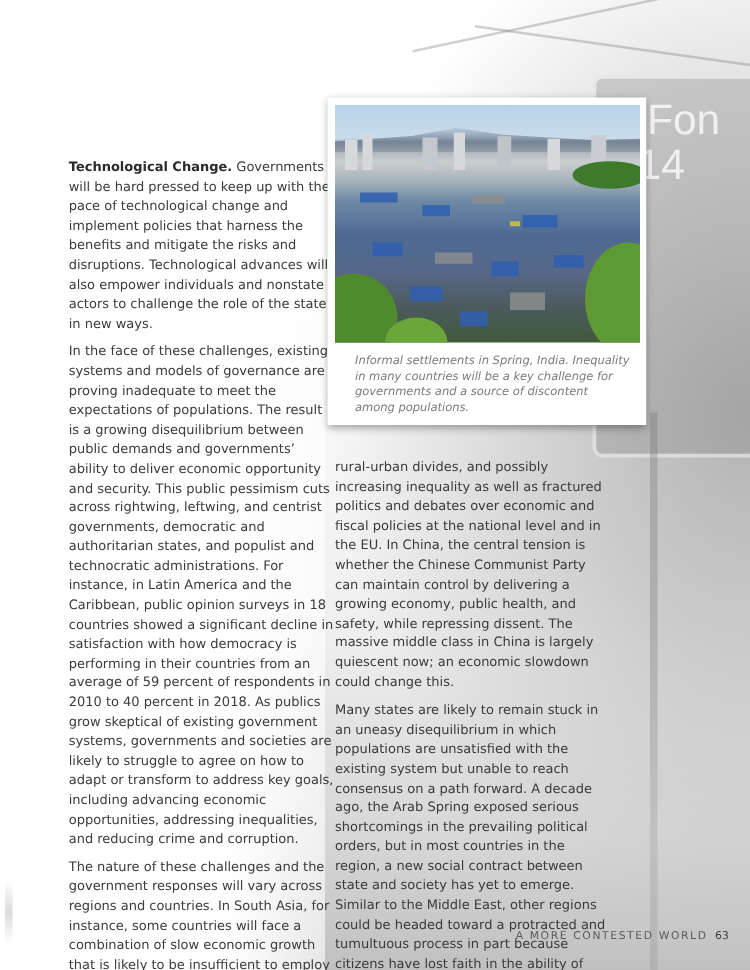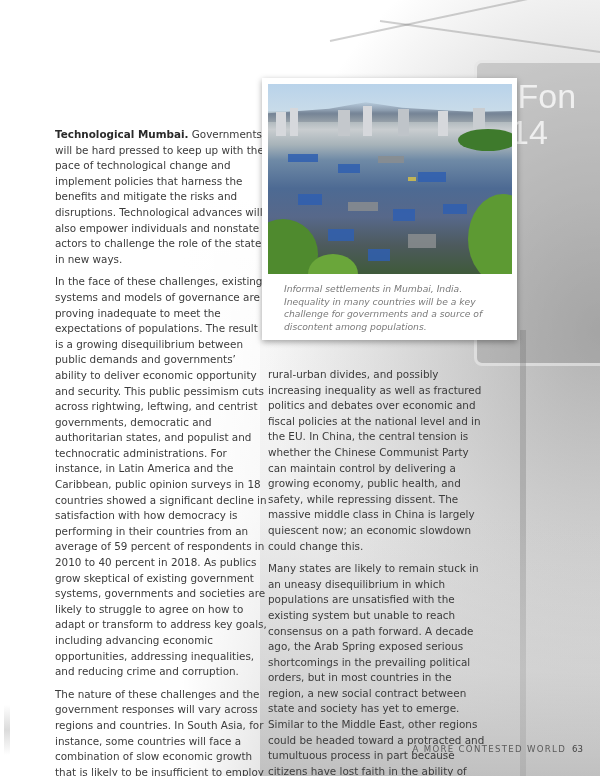--- a/index.html
+++ b/index.html
@@ -84,21 +84,21 @@
 <div class="bg"></div>
 <div class="sign"></div>
 <div class="sign-text">jFon 14</div>
 <div class="wire" style="left:330px;top:40px;width:300px;transform:rotate(-12deg);"></div>
 <div class="wire" style="left:380px;top:20px;width:260px;transform:rotate(8deg);"></div>
 <div class="pole" style="left:520px;top:330px;height:446px;"></div>
 <div class="bg-bottom"></div>
 <div class="bg-left-fade"></div>
 
 <div class="col col-left">
-  <p><span class="lead">Technological Mumbai.</span><span> Governments will be hard pressed to keep up with the pace of tech­nological change and implement policies that harness the benefits and mitigate the risks and disruptions. Technological advances will also empower individuals and nonstate actors to challenge the role of the state in new ways.</span></p>
+  <p><span class="lead">Technological Change.</span><span> Governments will be hard pressed to keep up with the pace of tech­nological change and implement policies that harness the benefits and mitigate the risks and disruptions. Technological advances will also empower individuals and nonstate actors to challenge the role of the state in new ways.</span></p>
   <p>In the face of these challenges, existing sys­tems and models of governance are proving inadequate to meet the expectations of popu­lations. The result is a growing disequilibrium between public demands and governments’ ability to deliver economic opportunity and security. This public pessimism cuts across rightwing, leftwing, and centrist governments, democratic and authoritarian states, and populist and technocratic administrations. For instance, in Latin America and the Caribbean, public opinion surveys in 18 countries showed a significant decline in satisfaction with how democracy is performing in their countries from an average of 59 percent of respondents in 2010 to 40 percent in 2018. As publics grow skeptical of existing government systems, gov­ernments and societies are likely to struggle to agree on how to adapt or transform to ad­dress key goals, including advancing economic opportunities, addressing inequalities, and reducing crime and corruption.</p>
   <p>The nature of these challenges and the gov­ernment responses will vary across regions and countries. In South Asia, for instance, some countries will face a combination of slow economic growth that is likely to be insuffi­cient to employ their expanding workforces, the effects of severe environmental degrada­tion and climate change, and rising polariza­tion. Meanwhile European countries are likely to contend with mounting debt, low produc­tivity growth, aging and shrinking workforces,</p>
 </div>
 
 <div class="photo-card">
   <div class="photo">
     <div class="hills"></div>
     <div class="tower" style="left:8px;top:28px;width:10px;height:auto;bottom:auto;height:24px;"></div>
     <div class="tower" style="left:22px;top:24px;width:8px;height:28px;bottom:auto;"></div>
     <div class="tower" style="left:70px;top:26px;width:12px;height:26px;bottom:auto;background:#c4c8cc;"></div>
@@ -116,21 +116,21 @@
     <div class="roof g" style="left:80px;top:118px;width:30px;height:9px;"></div>
     <div class="roof" style="left:125px;top:125px;width:22px;height:12px;"></div>
     <div class="roof" style="left:175px;top:120px;width:24px;height:10px;"></div>
     <div class="roof" style="left:60px;top:145px;width:26px;height:12px;"></div>
     <div class="roof g" style="left:140px;top:150px;width:28px;height:14px;"></div>
     <div class="roof" style="left:100px;top:165px;width:22px;height:12px;"></div>
     <div class="tree" style="left:-20px;top:135px;width:70px;height:70px;background:#4f8a2e;"></div>
     <div class="tree" style="left:200px;top:110px;width:70px;height:90px;background:#5d9a33;"></div>
     <div class="tree" style="left:40px;top:170px;width:50px;height:40px;background:#6aa63a;"></div>
   </div>
-  <div class="caption">Informal settlements in Mumbai, India. Inequality in many countries will be a key challenge for governments and a source of discontent among populations.</div>
+  <div class="caption">Informal settlements in Spring, India. Inequality in many countries will be a key challenge for governments and a source of discontent among populations.</div>
 </div>
 
 <div class="col col-right">
   <p>rural-urban divides, and possibly increasing inequality as well as fractured politics and debates over economic and fiscal policies at the national level and in the EU. In China, the central tension is whether the Chinese Com­munist Party can maintain control by deliv­ering a growing economy, public health, and safety, while repressing dissent. The massive middle class in China is largely quiescent now; an economic slowdown could change this.</p>
   <p>Many states are likely to remain stuck in an uneasy disequilibrium in which populations are unsatisfied with the existing system but unable to reach consensus on a path for­ward. A decade ago, the Arab Spring exposed serious shortcomings in the prevailing political orders, but in most countries in the region, a new social contract between state and soci­ety has yet to emerge. Similar to the Middle East, other regions could be headed toward a protracted and tumultuous process in part because citizens have lost faith in the ability of government institutions to solve problems.</p>
 </div>
 
 <div class="credit"></div>
 
 <div class="footer">

